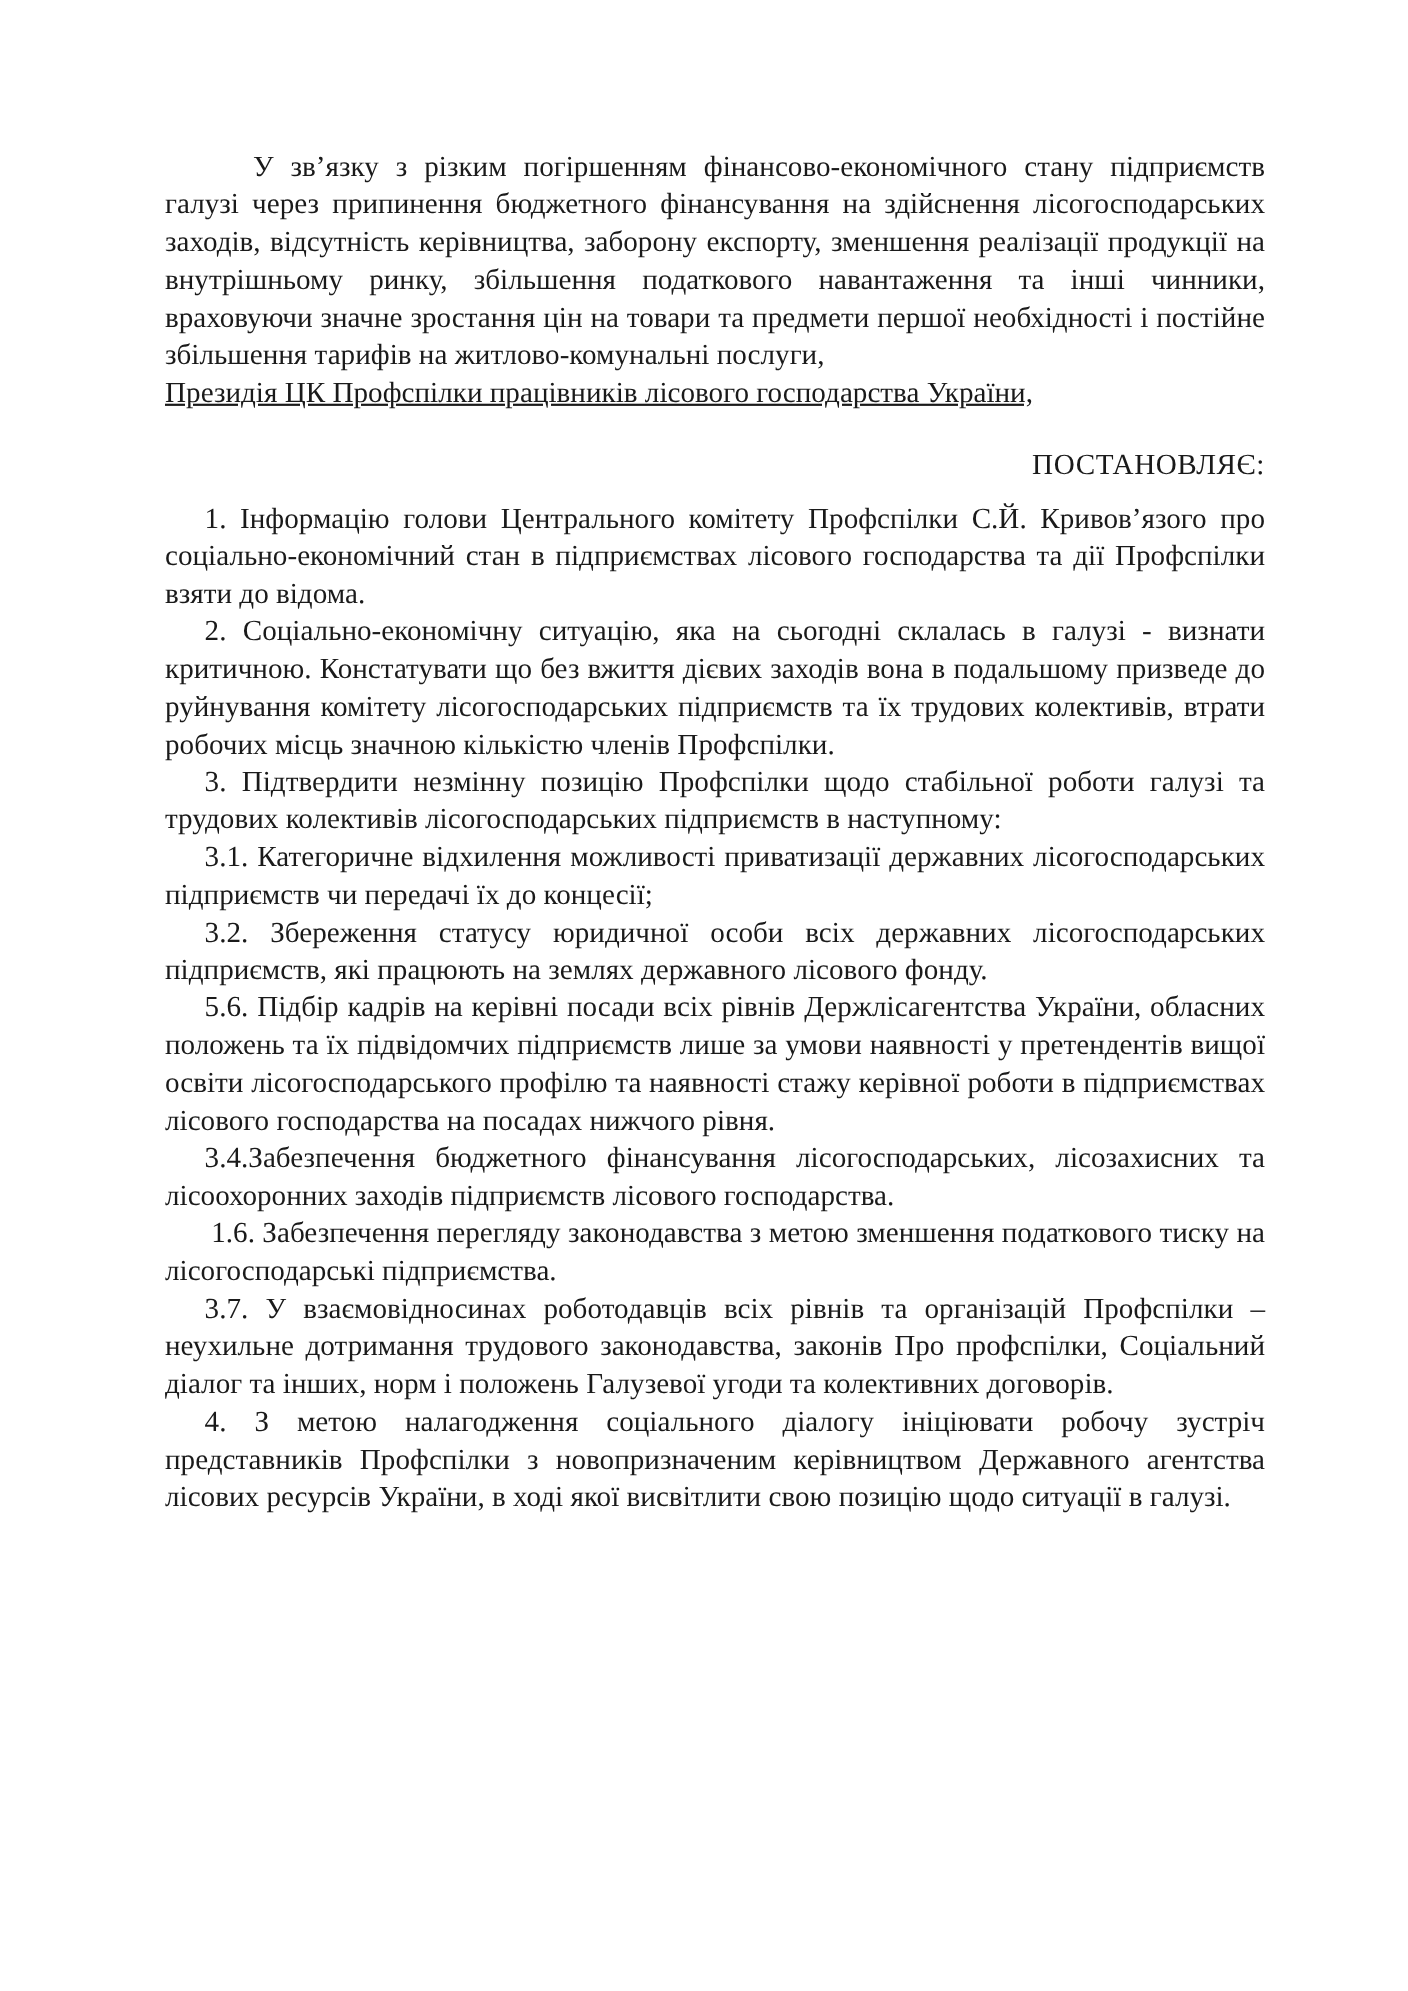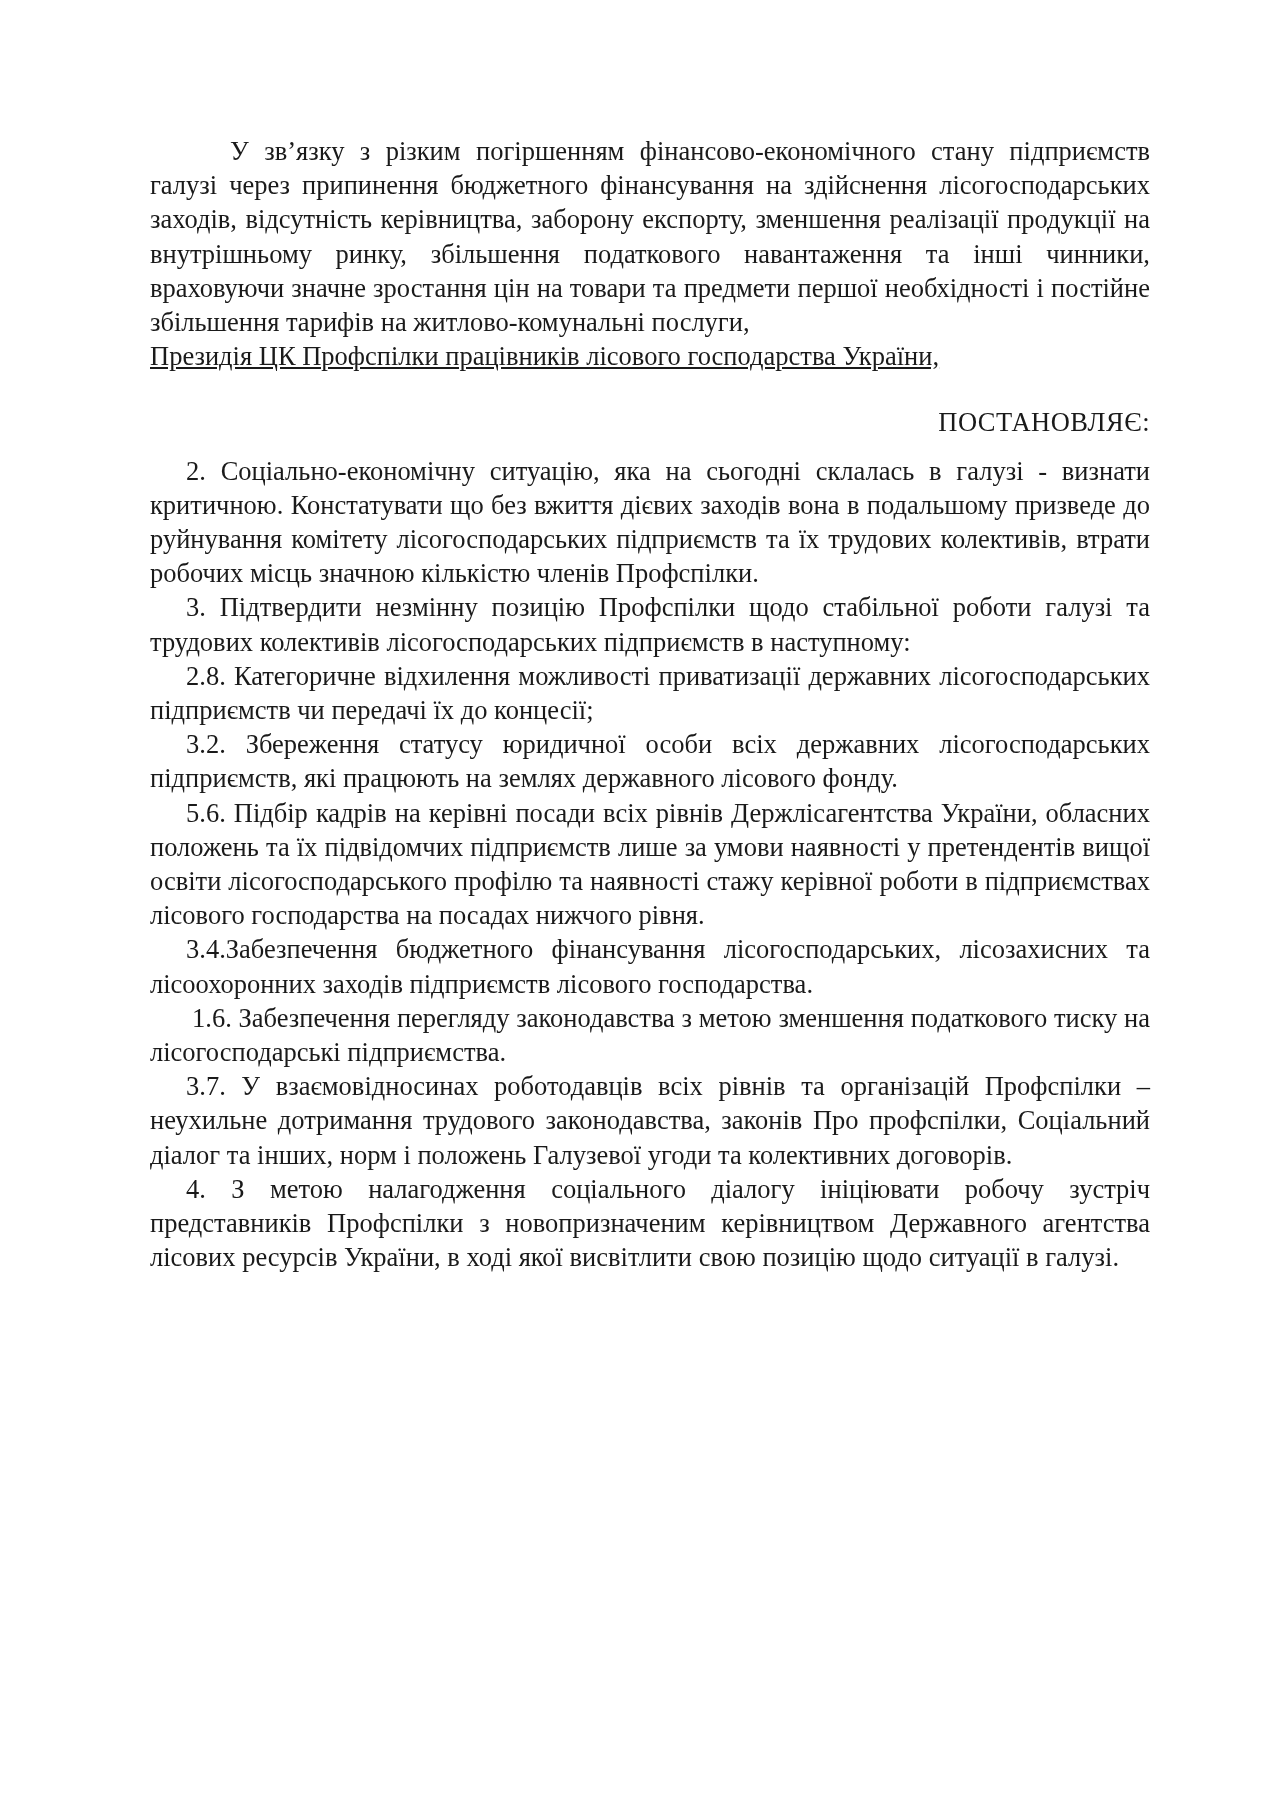--- a/index.html
+++ b/index.html
@@ -43,29 +43,33 @@
 </head>
 <body>
 
 <div class="page">
   <p class="para indent-big">У зв’язку з різким погіршенням фінансово-економічного стану підприємств галузі через припинення бюджетного фінансування на здійснення лісогосподарських заходів, відсутність керівництва, заборону експорту, зменшення реалізації продукції на внутрішньому ринку, збільшення податкового навантаження та інші чинники, враховуючи значне зростання цін на товари та предмети першої необхідності і постійне збільшення тарифів на житлово-комунальні послуги,</p>
   <p class="para no-indent">Президія ЦК Профспілки працівників лісового господарства України,</p>
 
   <p class="heading">ПОСТАНОВЛЯЄ:</p>
 
   <p class="para indent">
+    <span>1.</span>
+    <span>Інформацію голови Центрального комітету Профспілки С.Й. Кривов’язого про соціально-економічний стан в підприємствах лісового господарства та дії Профспілки взяти до відома.</span>
+  </p>
+  <p class="para indent">
     <span>2.</span>
     <span>Соціально-економічну ситуацію, яка на сьогодні склалась в галузі - визнати критичною. Констатувати що без вжиття дієвих заходів вона в подальшому призведе до руйнування комітету лісогосподарських підприємств та їх трудових колективів, втрати робочих місць значною кількістю членів Профспілки.</span>
   </p>
   <p class="para indent">
     <span>3.</span>
     <span>Підтвердити незмінну позицію Профспілки щодо стабільної роботи галузі та трудових колективів лісогосподарських підприємств в наступному:</span>
   </p>
   <p class="para indent-sub">
-    <span>2.8.</span>
+    <span>3.1.</span>
     <span>Категоричне відхилення можливості приватизації державних лісогосподарських підприємств чи передачі їх до концесії;</span>
   </p>
   <p class="para indent-sub">
     <span>3.2.</span>
     <span>Збереження статусу юридичної особи всіх державних лісогосподарських підприємств, які працюють на землях державного лісового фонду.</span>
   </p>
   <p class="para indent-sub">
     <span>5.6.</span>
     <span>Підбір кадрів на керівні посади всіх рівнів Держлісагентства України, обласних положень та їх підвідомчих підприємств лише за умови наявності у претендентів вищої освіти лісогосподарського профілю та наявності стажу керівної роботи в підприємствах лісового господарства на посадах нижчого рівня.</span>
   </p>

